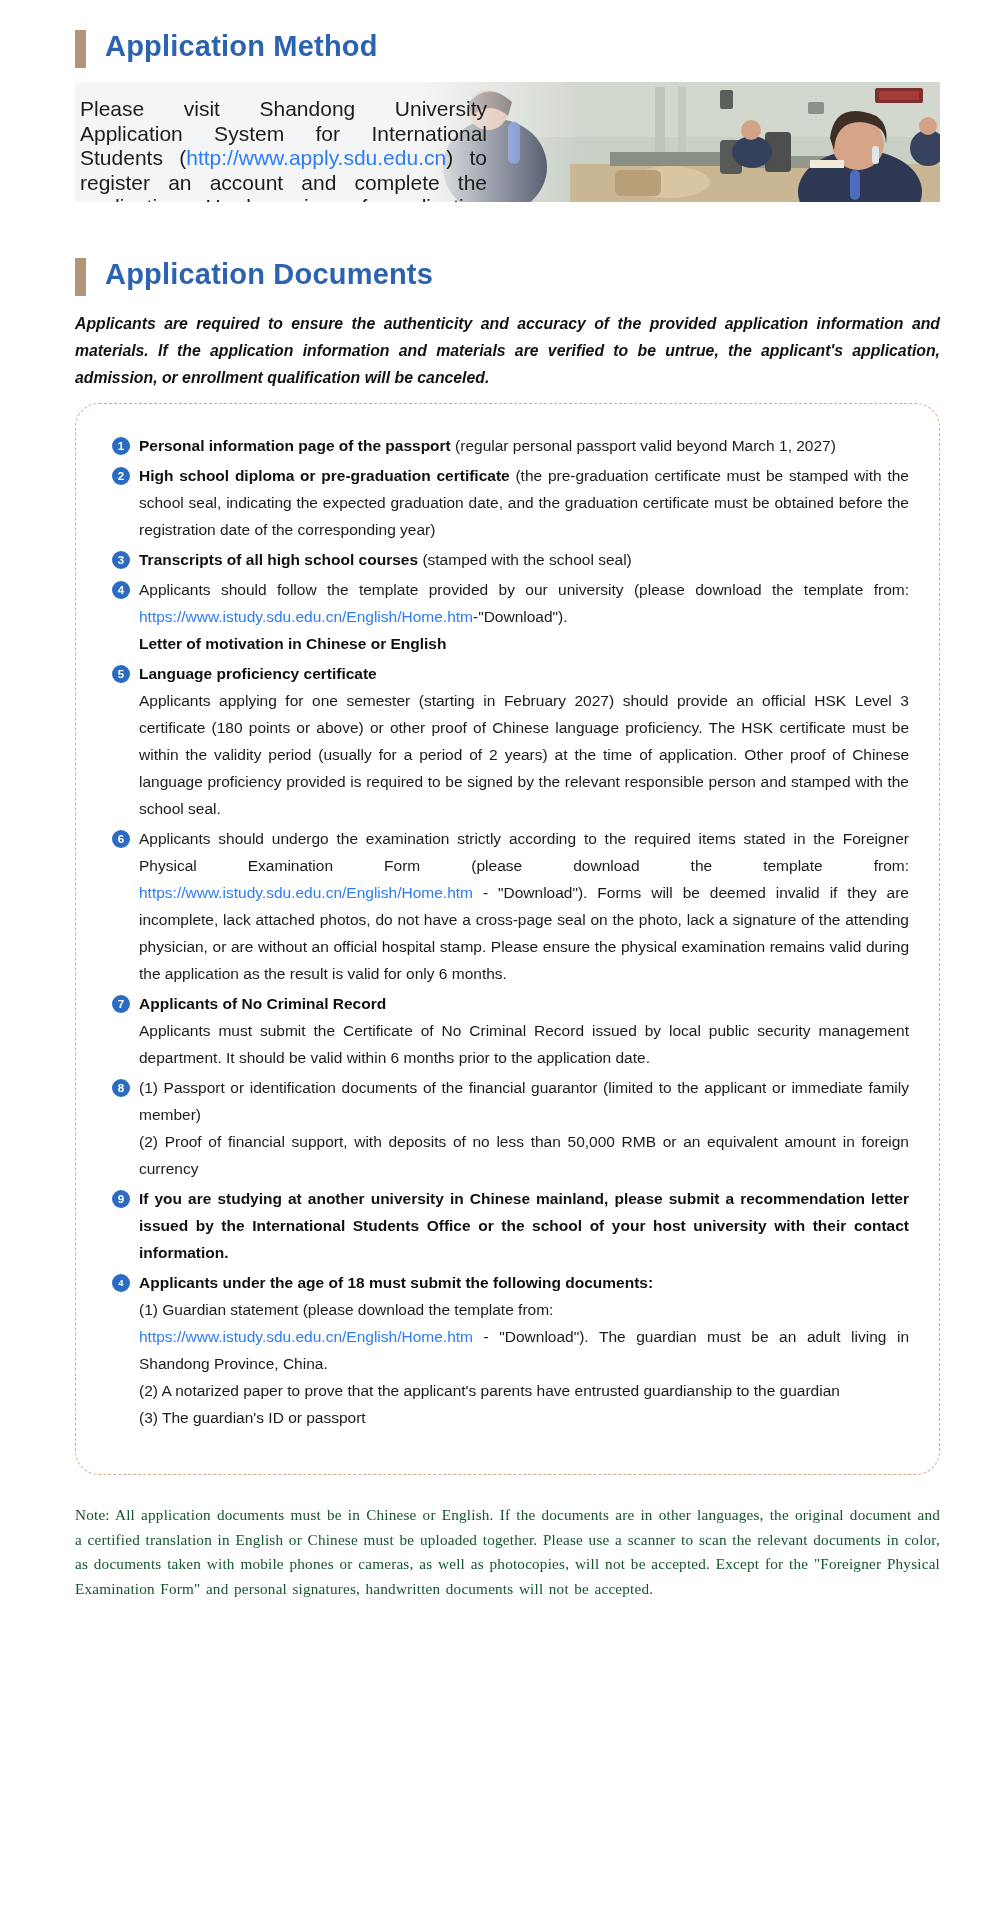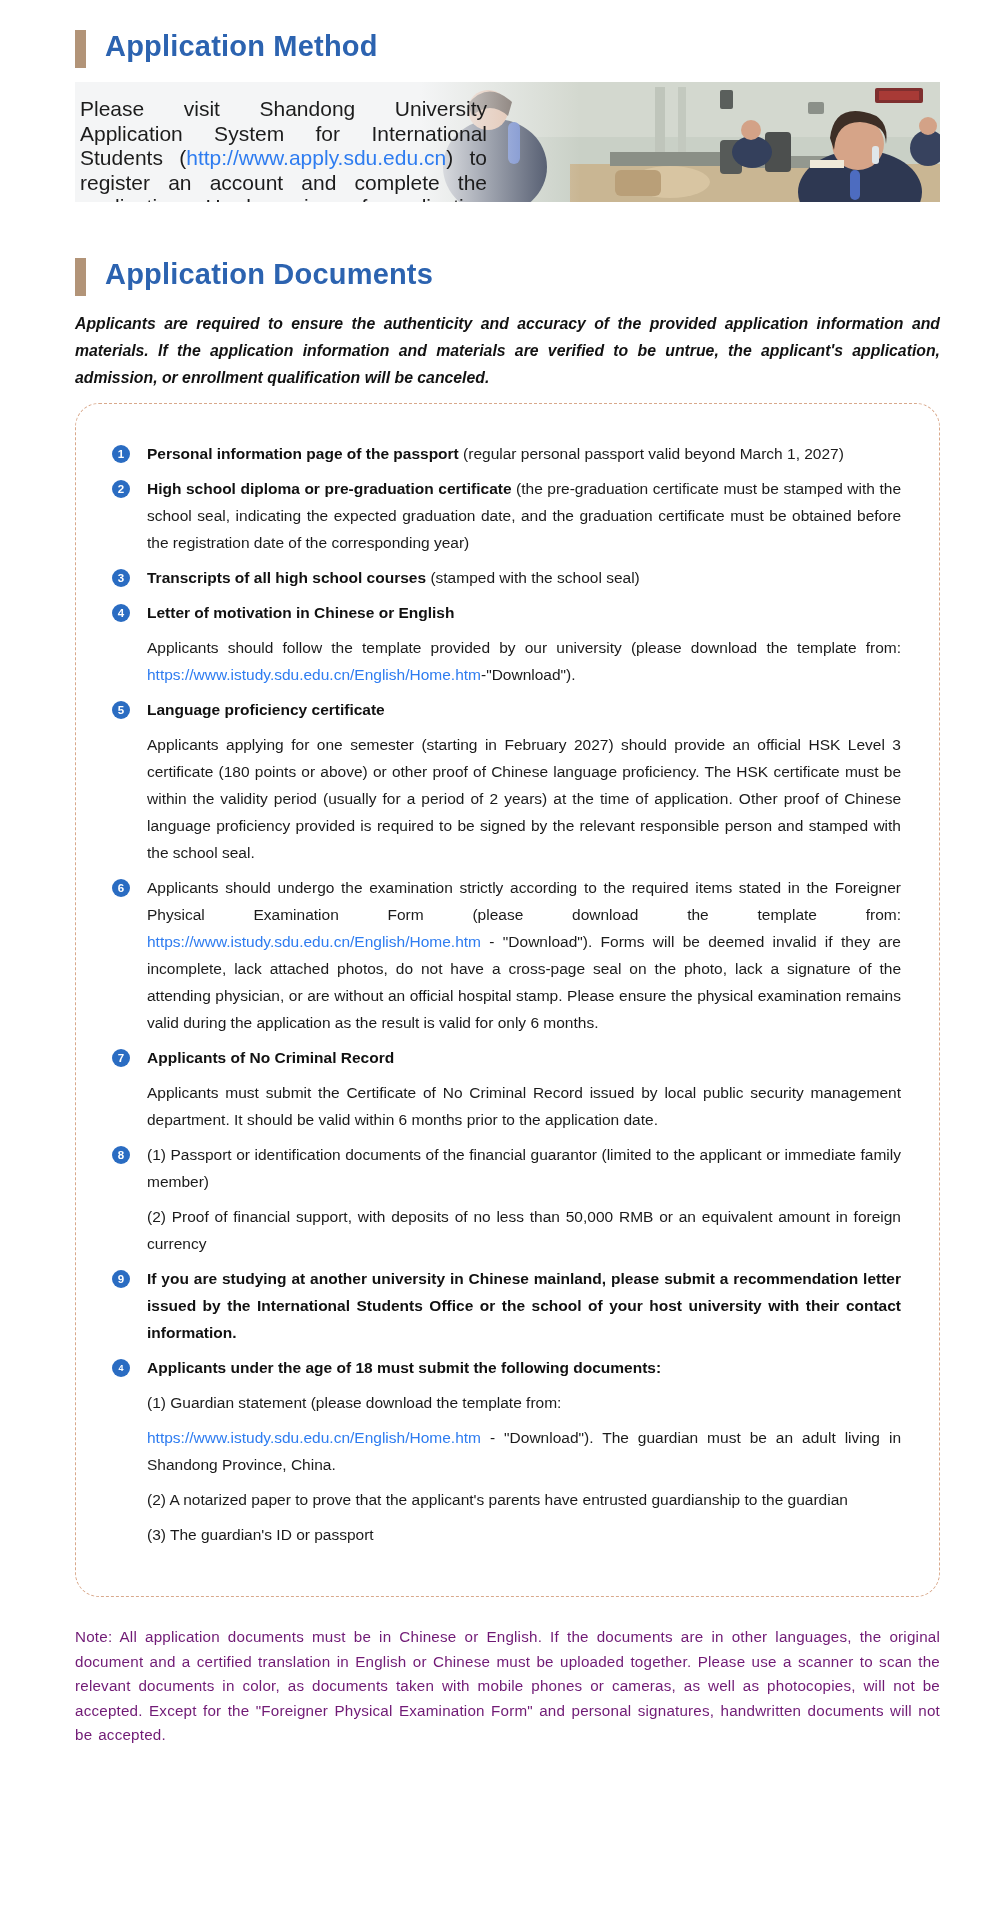--- a/index.html
+++ b/index.html
@@ -43,34 +43,34 @@
     text-align:justify; color:#121212;font-style:italic;
   }
 
   
   .doc-box {
     border:1.5px dashed #d9a98c; border-radius:24px;
     padding:28px 30px 40px 36px; margin:0 0 28px 0;
   }
   .doc-list { list-style:none; margin:0; padding:0; }
   .doc-item { position:relative; padding-left:27px; margin:0 0 3px 0; }
-  .doc-item p { margin:8px; font-size:15.5px; line-height:27px; text-align:justify; }
+  .doc-item p { margin:0; font-size:15.5px; line-height:27px; text-align:justify; }
   .badge {
     position:absolute; left:0; top:5px; width:18px; height:18px;
     border-radius:50%; background:#2a6cc2; color:#ffffff;
     font-size:11.5px; font-weight:700; line-height:18px; text-align:center;
   }
   .badge.two { font-size:9px; }
   .b { font-weight:700; color:#111111; }
   .lnk { color:#2e7cf0; text-decoration:none; }
 
   
   .note {
-    margin:0; font-size:15.2px; line-height:24.5px; color:#701a75;
-    text-align:justify; letter-spacing:0.2px; word-spacing:1.5px;
+    margin:0; font-size:15.2px; line-height:24.5px; color:#14532d;
+    text-align:justify; letter-spacing:0.2px; word-spacing:1.5px;font-family:Liberation Serif, serif;
   }
 </style>
 </head>
 <body>
 
 <div class="content">
 
   <div class="section-header">
     <span class="accent-bar"></span>
     <h1 class="section-title">Application Method</h1>
@@ -136,22 +136,22 @@
         <li class="doc-item">
           <span class="badge">2</span>
           <p><span class="b">High school diploma or pre-graduation certificate</span><span class="n"> (the pre-graduation certificate must be stamped with the school seal, indicating the expected graduation date, and the graduation certificate must be obtained before the registration date of the corresponding year)</span></p>
         </li>
         <li class="doc-item">
           <span class="badge">3</span>
           <p><span class="b">Transcripts of all high school courses</span><span class="n"> (stamped with the school seal)</span></p>
         </li>
         <li class="doc-item">
           <span class="badge">4</span>
+          <p><span class="n">Applicants should follow the template provided by our university (please download the template from: </span><a href="#" class="lnk">https://www.istudy.sdu.edu.cn/English/Home.htm</a><span class="n">-"Download").</span></p>
           <p><span class="b">Letter of motivation in Chinese or English</span></p>
-          <p><span class="n">Applicants should follow the template provided by our university (please download the template from: </span><a href="#" class="lnk">https://www.istudy.sdu.edu.cn/English/Home.htm</a><span class="n">-"Download").</span></p>
         </li>
         <li class="doc-item">
           <span class="badge">5</span>
           <p><span class="b">Language proficiency certificate</span></p>
           <p><span class="n">Applicants applying for one semester (starting in February 2027) should provide an official HSK Level 3 certificate (180 points or above) or other proof of Chinese language proficiency. The HSK certificate must be within the validity period (usually for a period of 2 years) at the time of application. Other proof of Chinese language proficiency provided is required to be signed by the relevant responsible person and stamped with the school seal.</span></p>
         </li>
         <li class="doc-item">
           <span class="badge">6</span>
           <p><span class="n">Applicants should undergo the examination strictly according to the required items stated in the Foreigner Physical Examination Form (please download the template from: </span><a href="#" class="lnk">https://www.istudy.sdu.edu.cn/English/Home.htm</a><span class="n"> - "Download"). Forms will be deemed invalid if they are incomplete, lack attached photos, do not have a cross-page seal on the photo, lack a signature of the attending physician, or are without an official hospital stamp. Please ensure the physical examination remains valid during the application as the result is valid for only 6 months.</span></p>
         </li>

